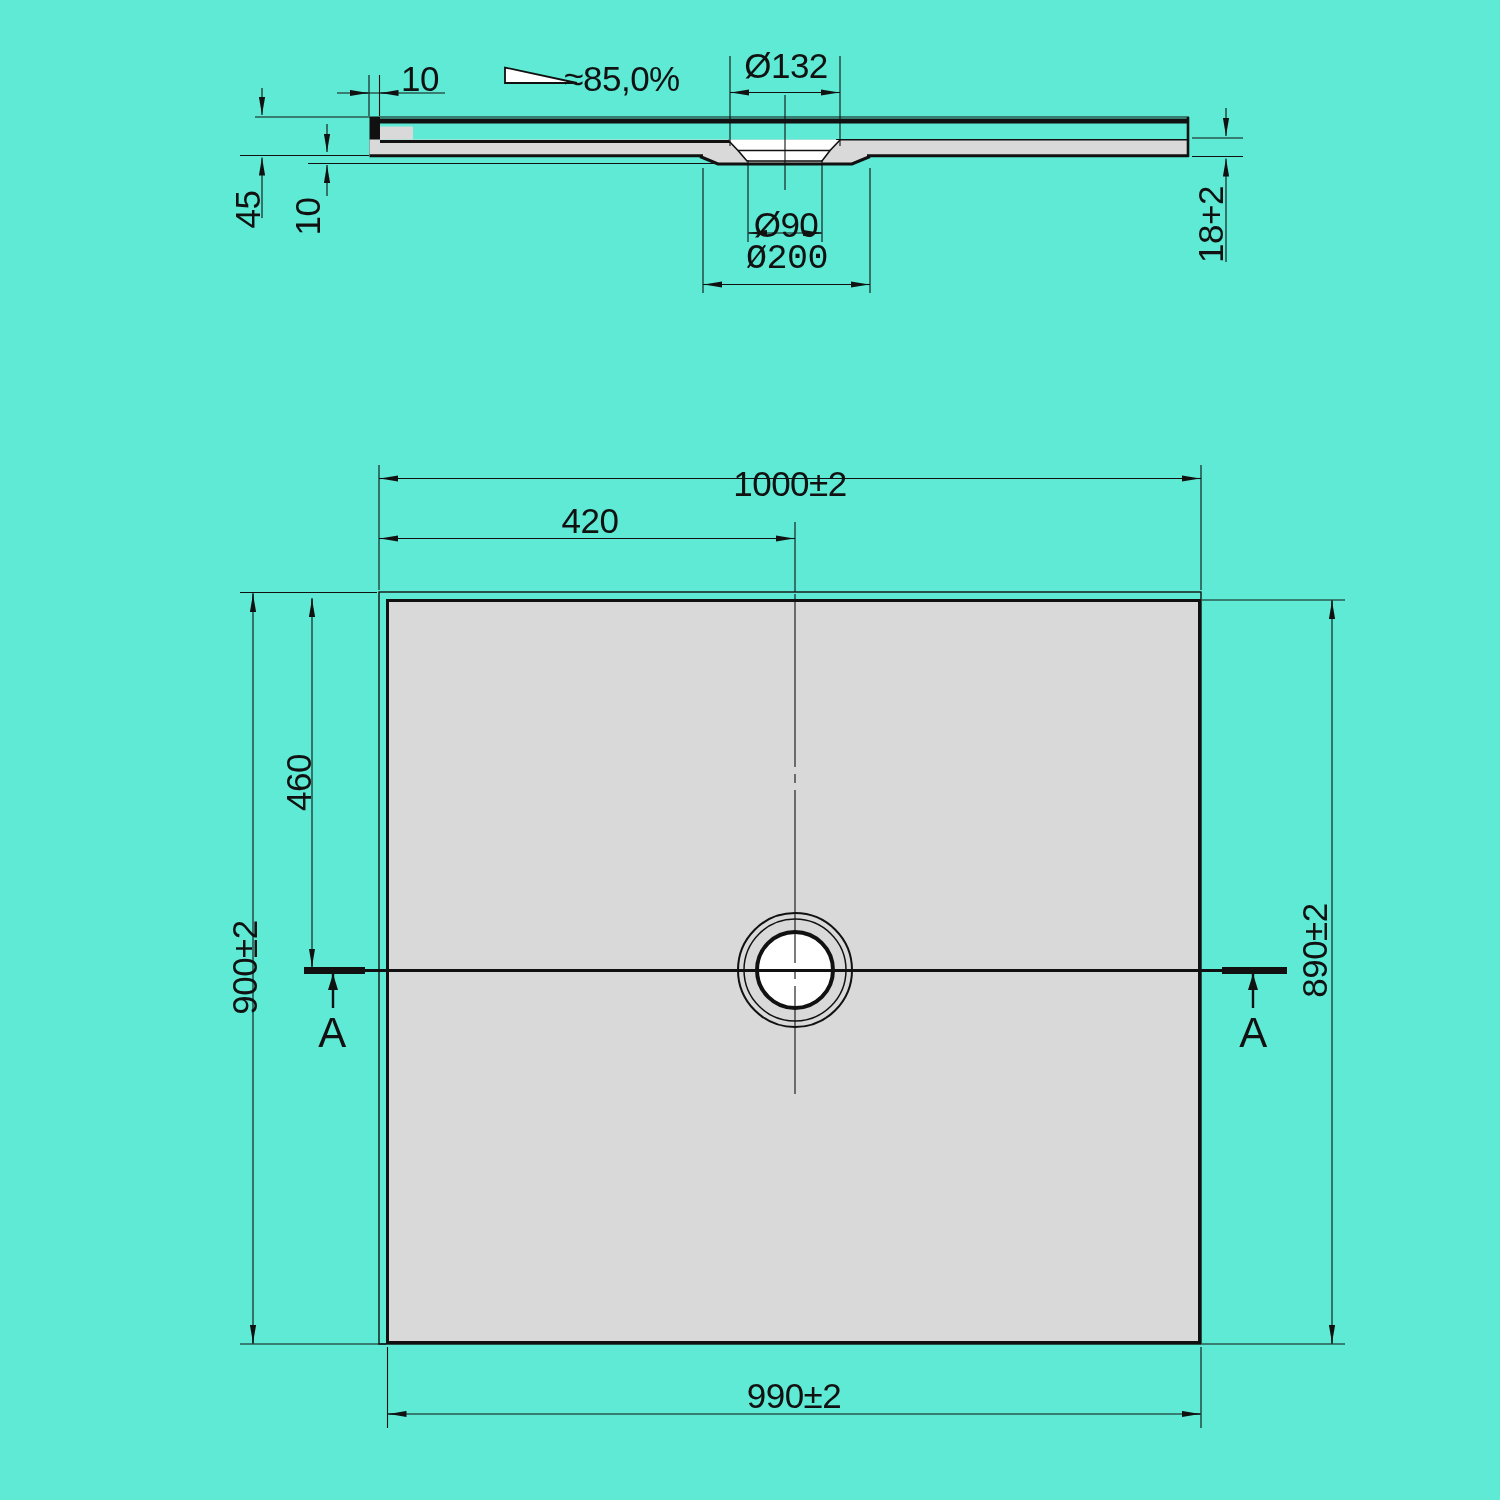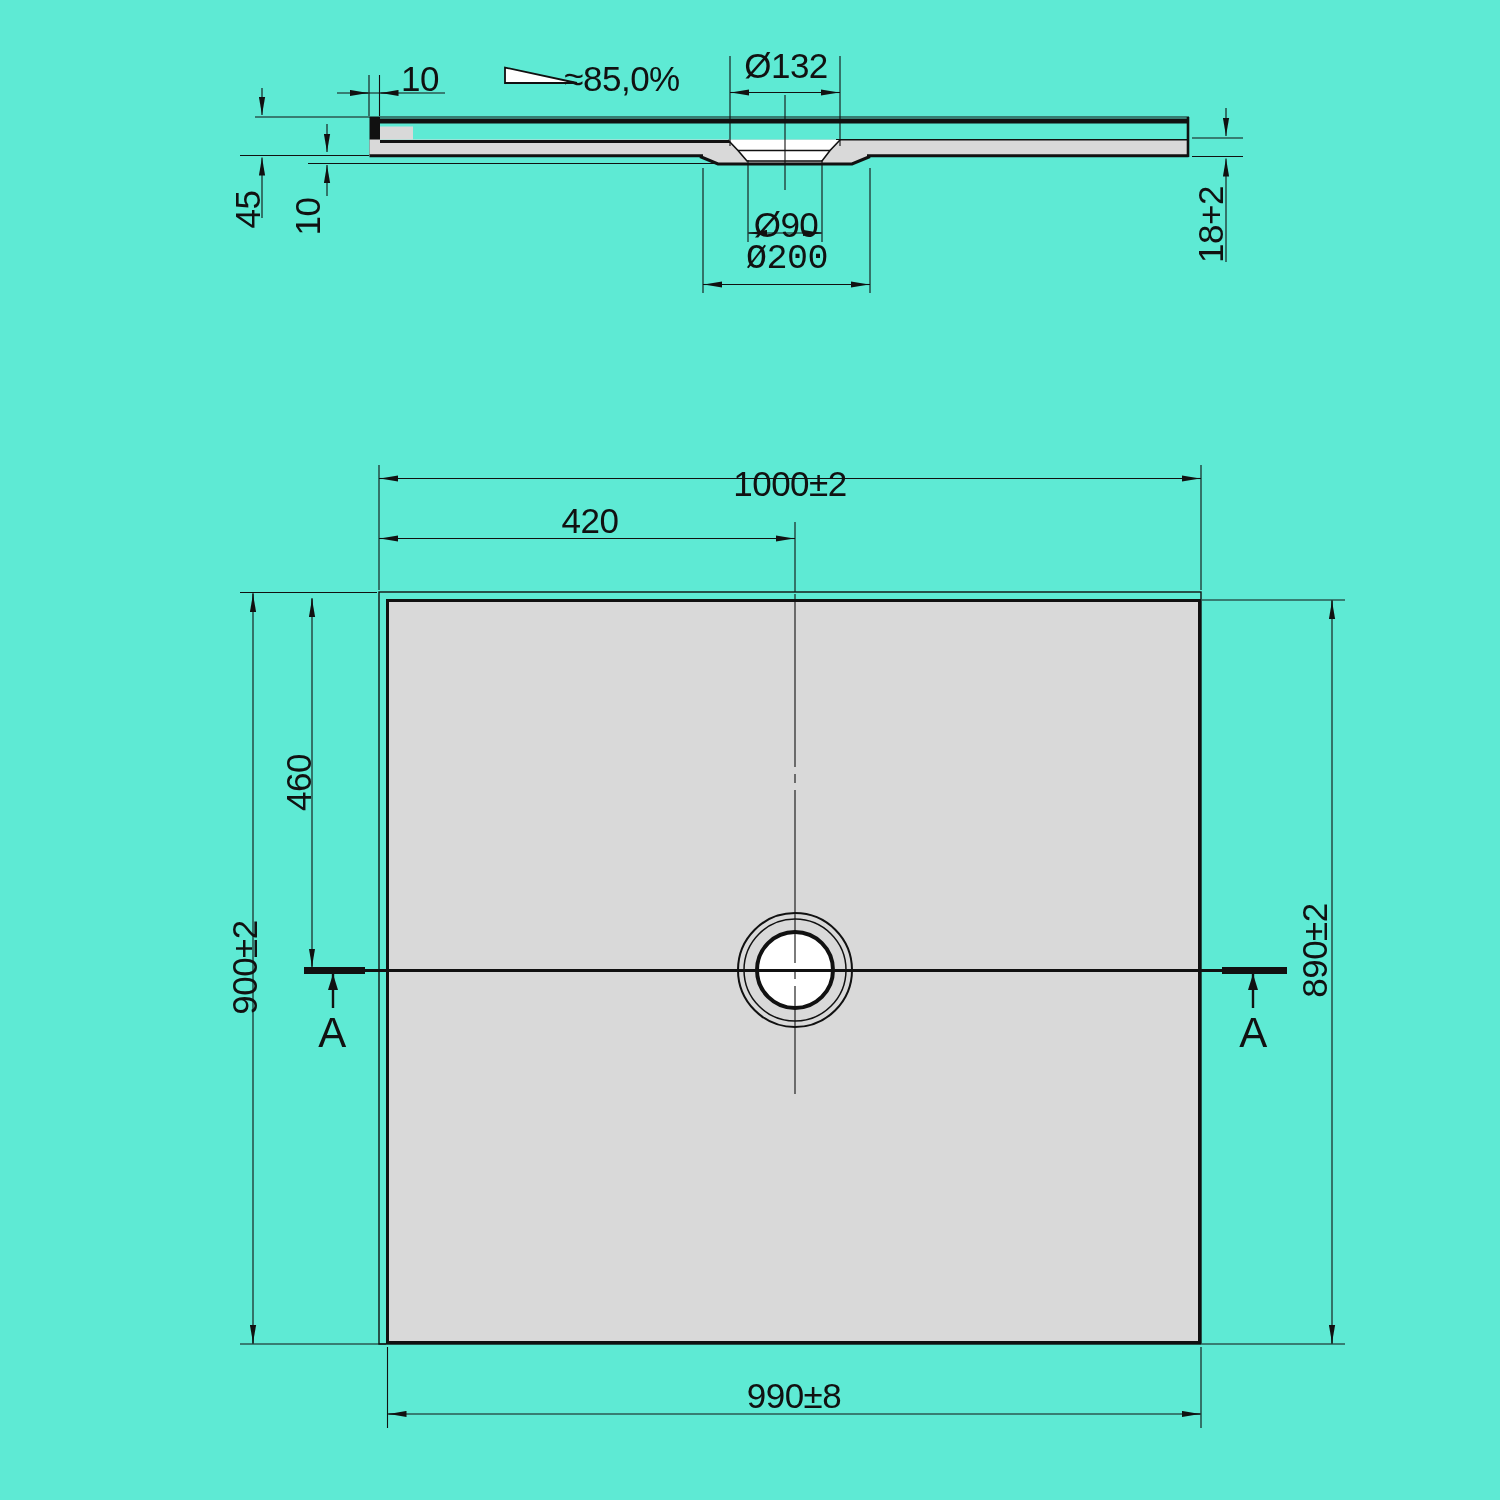--- a/index.html
+++ b/index.html
@@ -156,16 +156,16 @@
   <div class="dim" style="left:712px;top:242px;width:150px;font-family:Liberation Mono, monospace;">Ø200</div>
   <div class="dim rot" style="left:197px;top:192px;width:100px;">45</div>
   <div class="dim rot" style="left:257px;top:199px;width:100px;">10</div>
   <div class="dim rot" style="left:1135px;top:207px;width:150px;">18+2</div>
 
   <div class="dim" style="left:690px;top:443px;width:200px;margin-top:23px;">1000±2</div>
   <div class="dim" style="left:515px;top:503px;width:150px;">420</div>
   <div class="dim rot" style="left:144px;top:950px;width:200px;">900±2</div>
   <div class="dim rot" style="left:223px;top:765px;width:150px;">460</div>
   <div class="dim rot" style="left:1214px;top:933px;width:200px;">890±2</div>
-  <div class="dim" style="left:694px;top:1378px;width:200px;">990±8</div>
+  <div class="dim" style="left:694px;top:1378px;width:200px;">990±2</div>
   <div class="dim marker" style="left:302px;top:1012px;width:60px;">A</div>
   <div class="dim marker" style="left:1223px;top:1012px;width:60px;">A</div>
 </div>
 
 </body></html>

